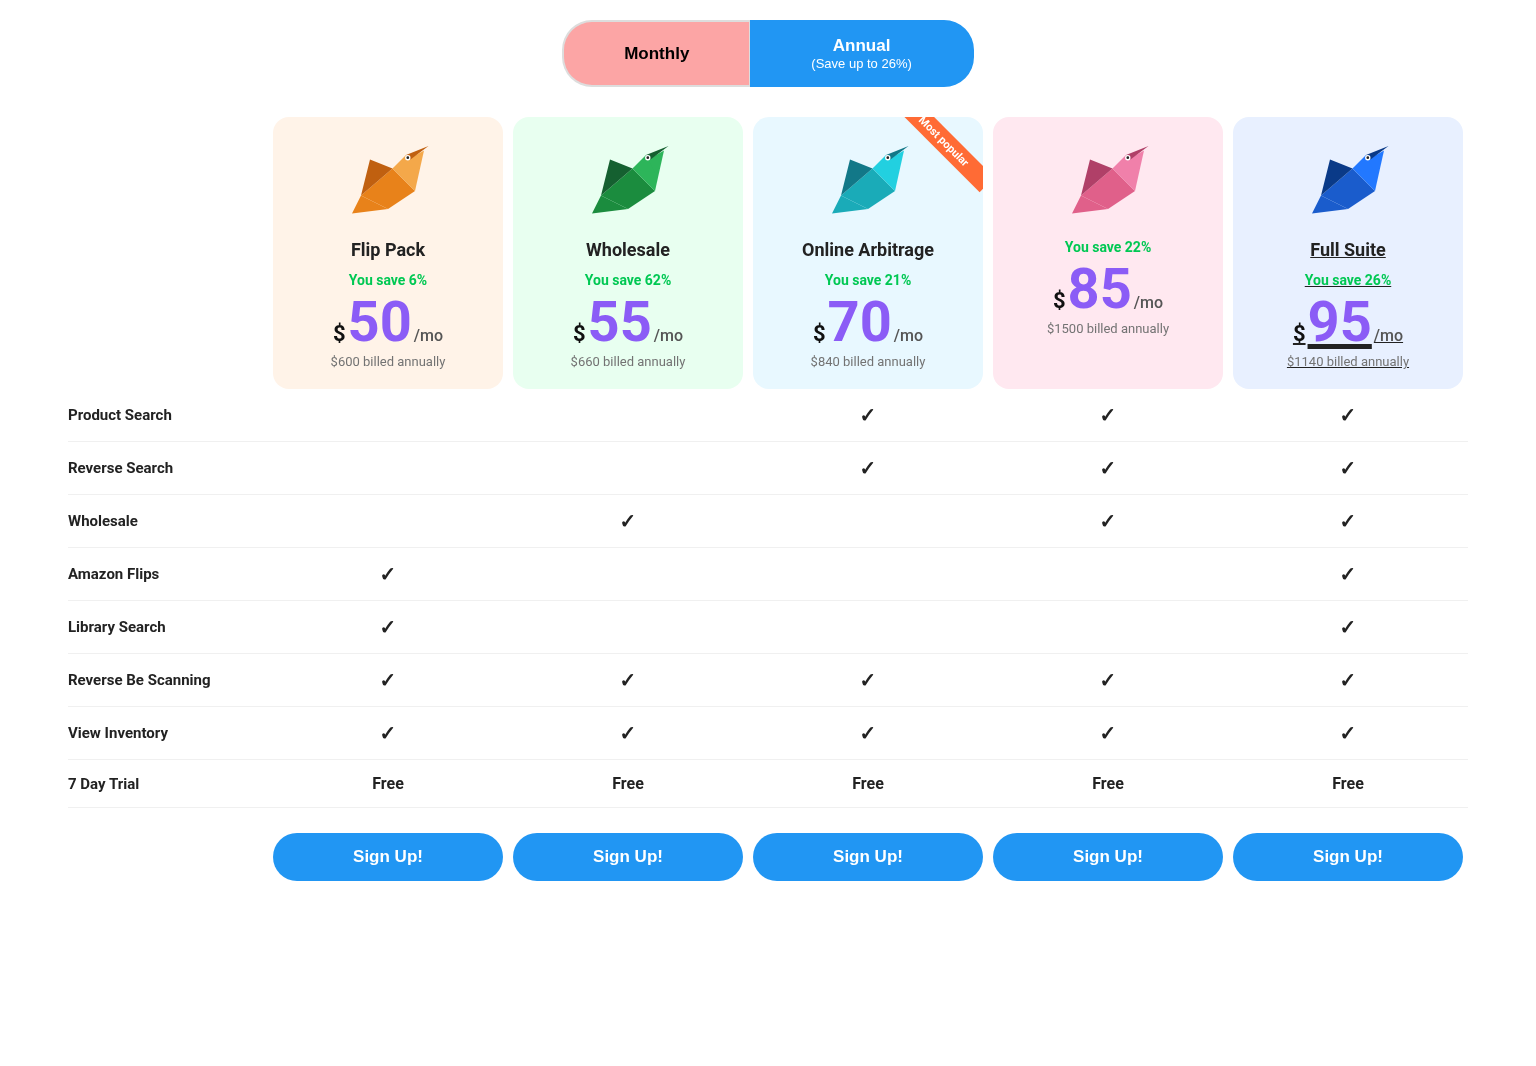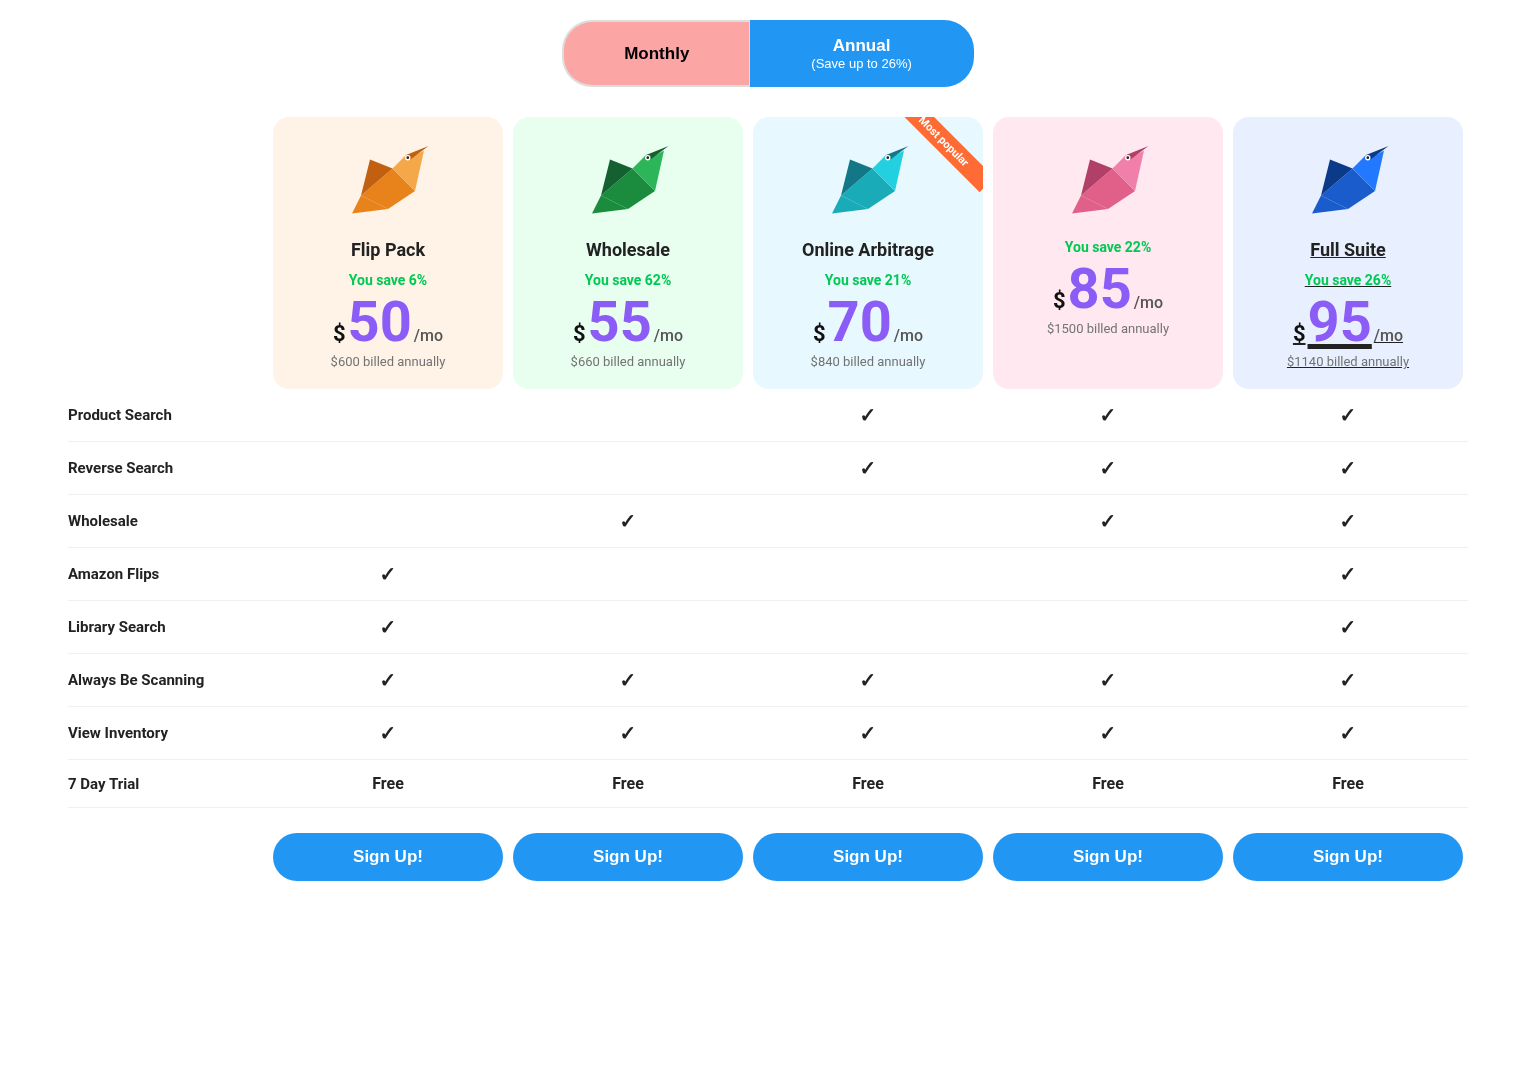--- a/index.html
+++ b/index.html
@@ -401,21 +401,21 @@
       <div class="feature-label-cell">Library Search</div>
       <div class="feature-check-cell">
         <span class="check-mark">✓</span>
       </div>
       <div class="feature-check-cell"></div>
       <div class="feature-check-cell"></div>
       <div class="feature-check-cell"></div>
       <div class="feature-check-cell">
         <span class="check-mark">✓</span>
       </div>
-      <div class="feature-label-cell">Always Be Scanning</div>
+      <div class="feature-label-cell">Reverse Be Scanning</div>
       <div class="feature-check-cell">
         <span class="check-mark">✓</span>
       </div>
       <div class="feature-check-cell">
         <span class="check-mark">✓</span>
       </div>
       <div class="feature-check-cell">
         <span class="check-mark">✓</span>
       </div>
       <div class="feature-check-cell">

